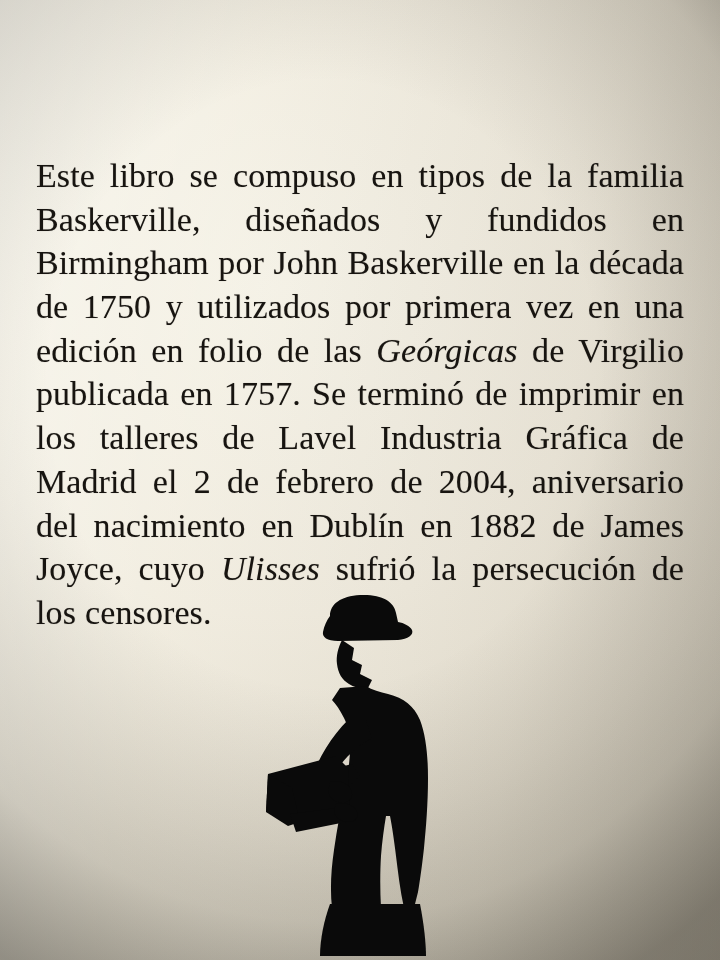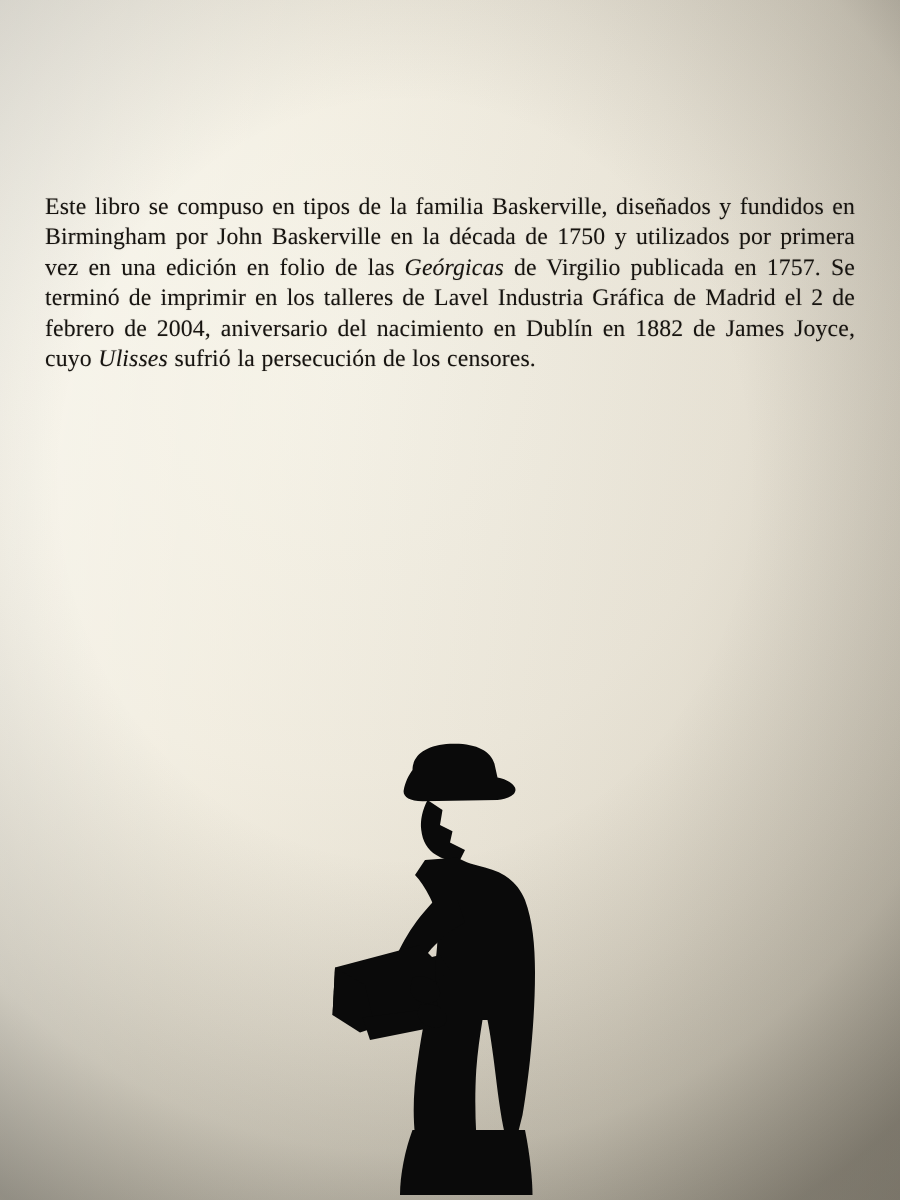--- a/index.html
+++ b/index.html
@@ -34,21 +34,21 @@
     pointer-events: none;
   }
 
   .colophon {
     position: absolute;
     left: 36px;
     top: 110px;
     width: 648px;
     z-index: 3;
     color: #171410;
-    font-size: 19px;
+    font-size: 34px;
     line-height: 1.285;
     text-align: justify;
     text-align-last: left;
     letter-spacing: 0.1px;
     word-spacing: 0.5px;
     text-shadow: 0 0 1px rgba(30,26,20,0.28);
     margin-top: 44px;
   }
   .colophon em {
     font-style: italic;

